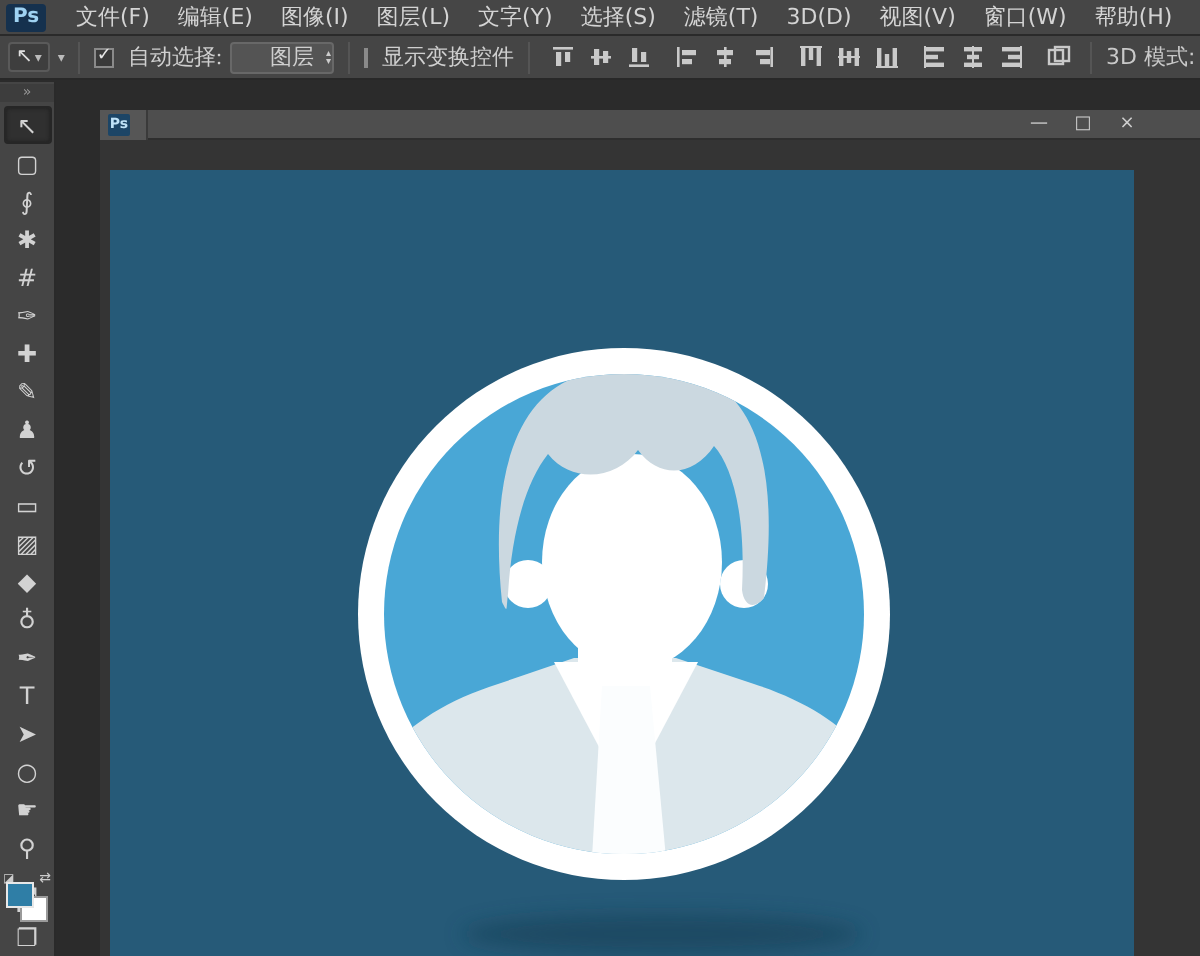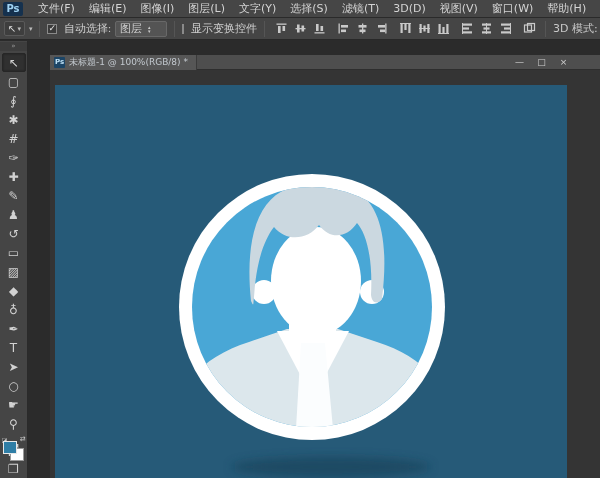--- a/index.html
+++ b/index.html
@@ -19,21 +19,21 @@
   .opt-tool { display:flex; align-items:center; gap:1px; padding:1px 3px; border:1px solid #5a5a5a;
               border-radius:2px; background:#3e3e3e; }
   .opt-tool .glyph { font-size:10px; color:#e0e0e0; }
   .caret { font-size:7px; color:#bbb; }
   .vsep { width:1px; height:16px; background:#333; border-right:1px solid #555; margin:0 3px; }
   .checkbox { width:10px; height:10px; border:1px solid #8a8a8a; background:#3a3a3a; display:inline-flex;
               align-items:center; justify-content:center; font-size:9px; color:#e8e8e8; margin-right:3px; }
   .checkbox.checked::after { content:"✓"; margin-top:-1px; }
   .opt-label { color:#cfcfcf;font-family:Liberation Serif, serif; }
   .dropdown { display:flex; align-items:center; gap:6px; background:#545454; border:1px solid #686868;
-              border-radius:2px; padding:1px 4px; min-width:52px; height:16px; }
+              border-radius:2px; padding:1px 19px; min-width:52px; height:16px; }
   .dropdown .dd-arrows { display:flex; flex-direction:column; line-height:4px; font-size:5px; color:#ccc; }
   .iconbtn { width:18px; height:16px; display:inline-flex; align-items:center; justify-content:center;
              border-radius:2px; }
   .iconbtn svg { display:block; }
   .threed-label { color:#c9c9c9; margin-left:0; }
 
   
   .mainrow { position:absolute; top:41px; left:0; right:0; bottom:0; display:flex; }
 
   
@@ -296,21 +296,20 @@
       <div class="tool">◙</div>
       <div class="tool">❐</div>
     </div>
   </div>
 
   <div class="docarea">
     <div class="docwindow">
       <div class="tabstrip">
         <div class="doctab">
           <span class="psfile-icon">Ps</span>
-          <span class="doctab-title">未标题-1 @ 100%(RGB/8) *</span>
         </div>
         <div class="winctrls">
           <span class="winctrl">—</span>
           <span class="winctrl">□</span>
           <span class="winctrl">×</span>
         </div>
       </div>
       <div class="pasteboard">
         <div class="canvas" id="canvas" style="background: rgb(38, 90, 120);">
           <svg width="512" height="408" viewBox="0 0 512 408">

